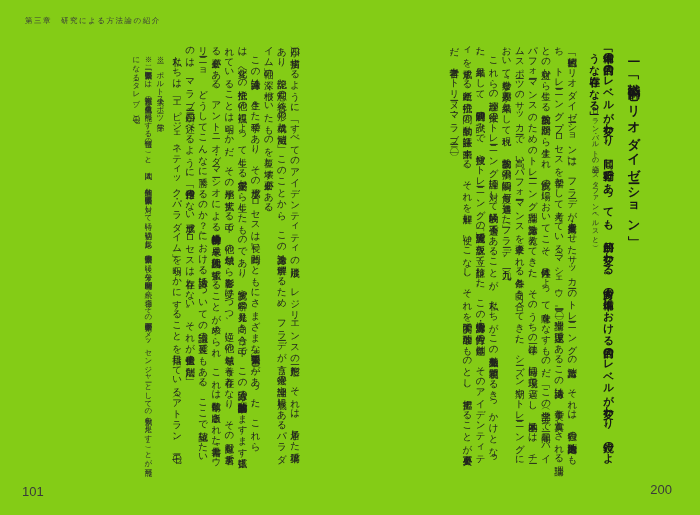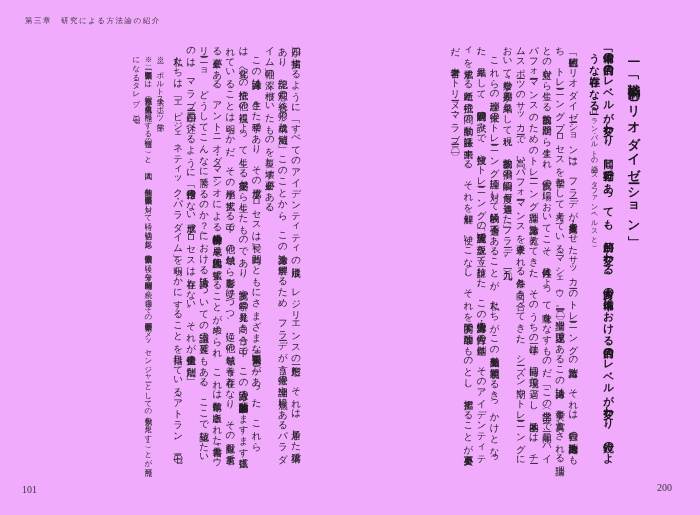--- a/index.html
+++ b/index.html
@@ -4,24 +4,24 @@
 <style>
   html, body {
     margin: 0;
     padding: 0;
     background: #ffffff;
   }
   .spread {
     position: relative;
     width: 700px;
     height: 515px;
-    background: #f0abfc;
+    background: #84cc16;
     overflow: hidden;
     color: #1f1f1f;
-    font-family: Liberation Serif, serif;
+    font-family: Liberation Sans, sans-serif;
   }
   .page {
     position: absolute;
     top: 0;
     width: 350px;
     height: 515px;
   }
   .page-left  { left: 0; }
   .page-right { left: 350px; }
 
@@ -29,21 +29,21 @@
     position: absolute;
     left: 25px;
     top: 16px;
     font-size: 7.5px;
     letter-spacing: 1.5px;
     color: #3a3a3a;
     white-space: nowrap;
   }
   .page-number {
     position: absolute;
-    font-size: 10px;
+    font-size: 13px;
     color: #3a3a3a;
   }
   .pn-left  { left: 22px; top: 484px; }
   .pn-right { right: 28px; top: 482px; }
 
   .vtext {
     writing-mode: vertical-rl;
     text-orientation: mixed;
   }
   .right-flow {

